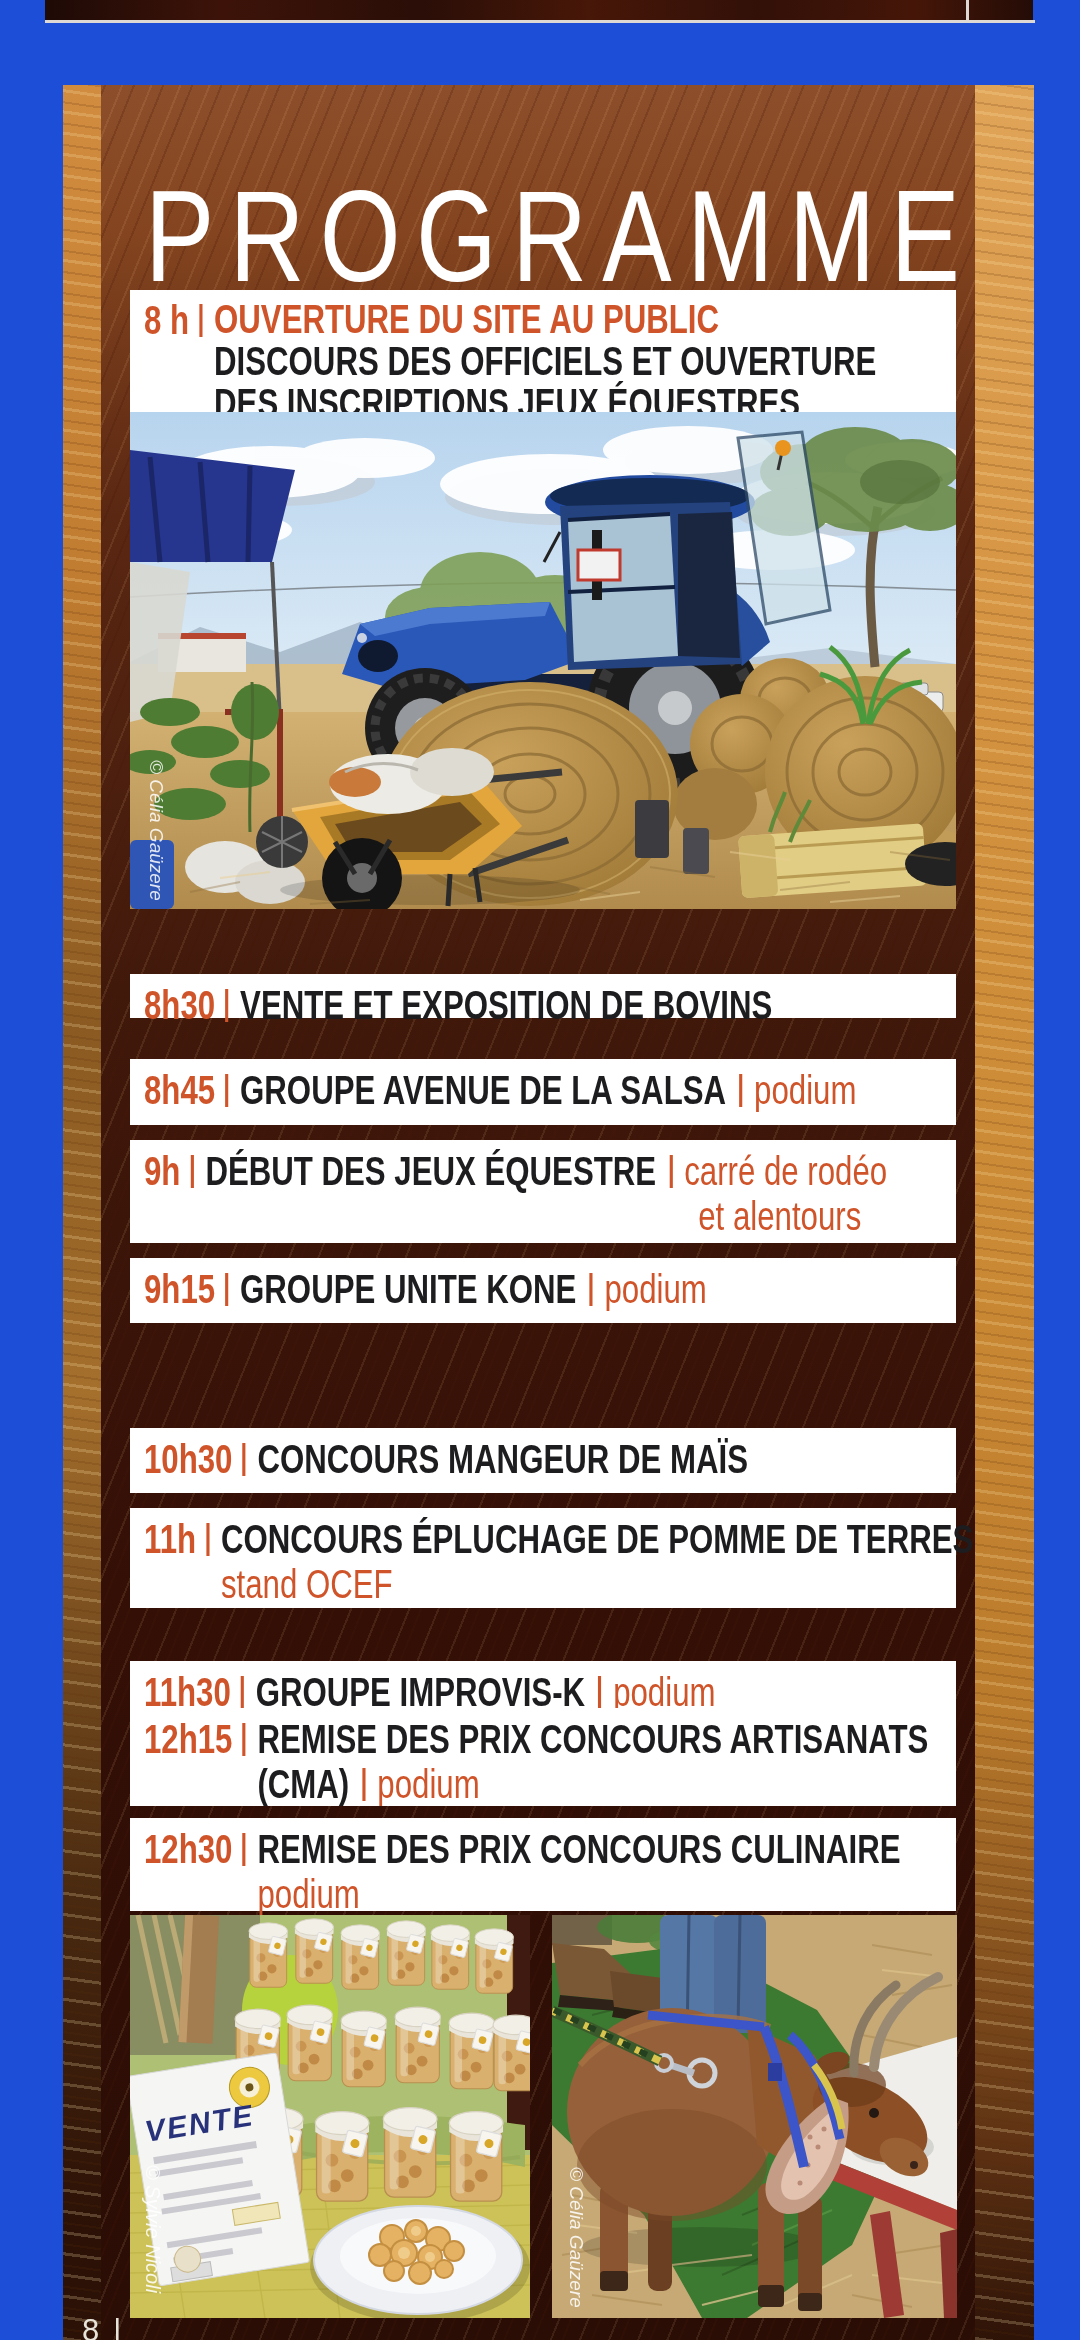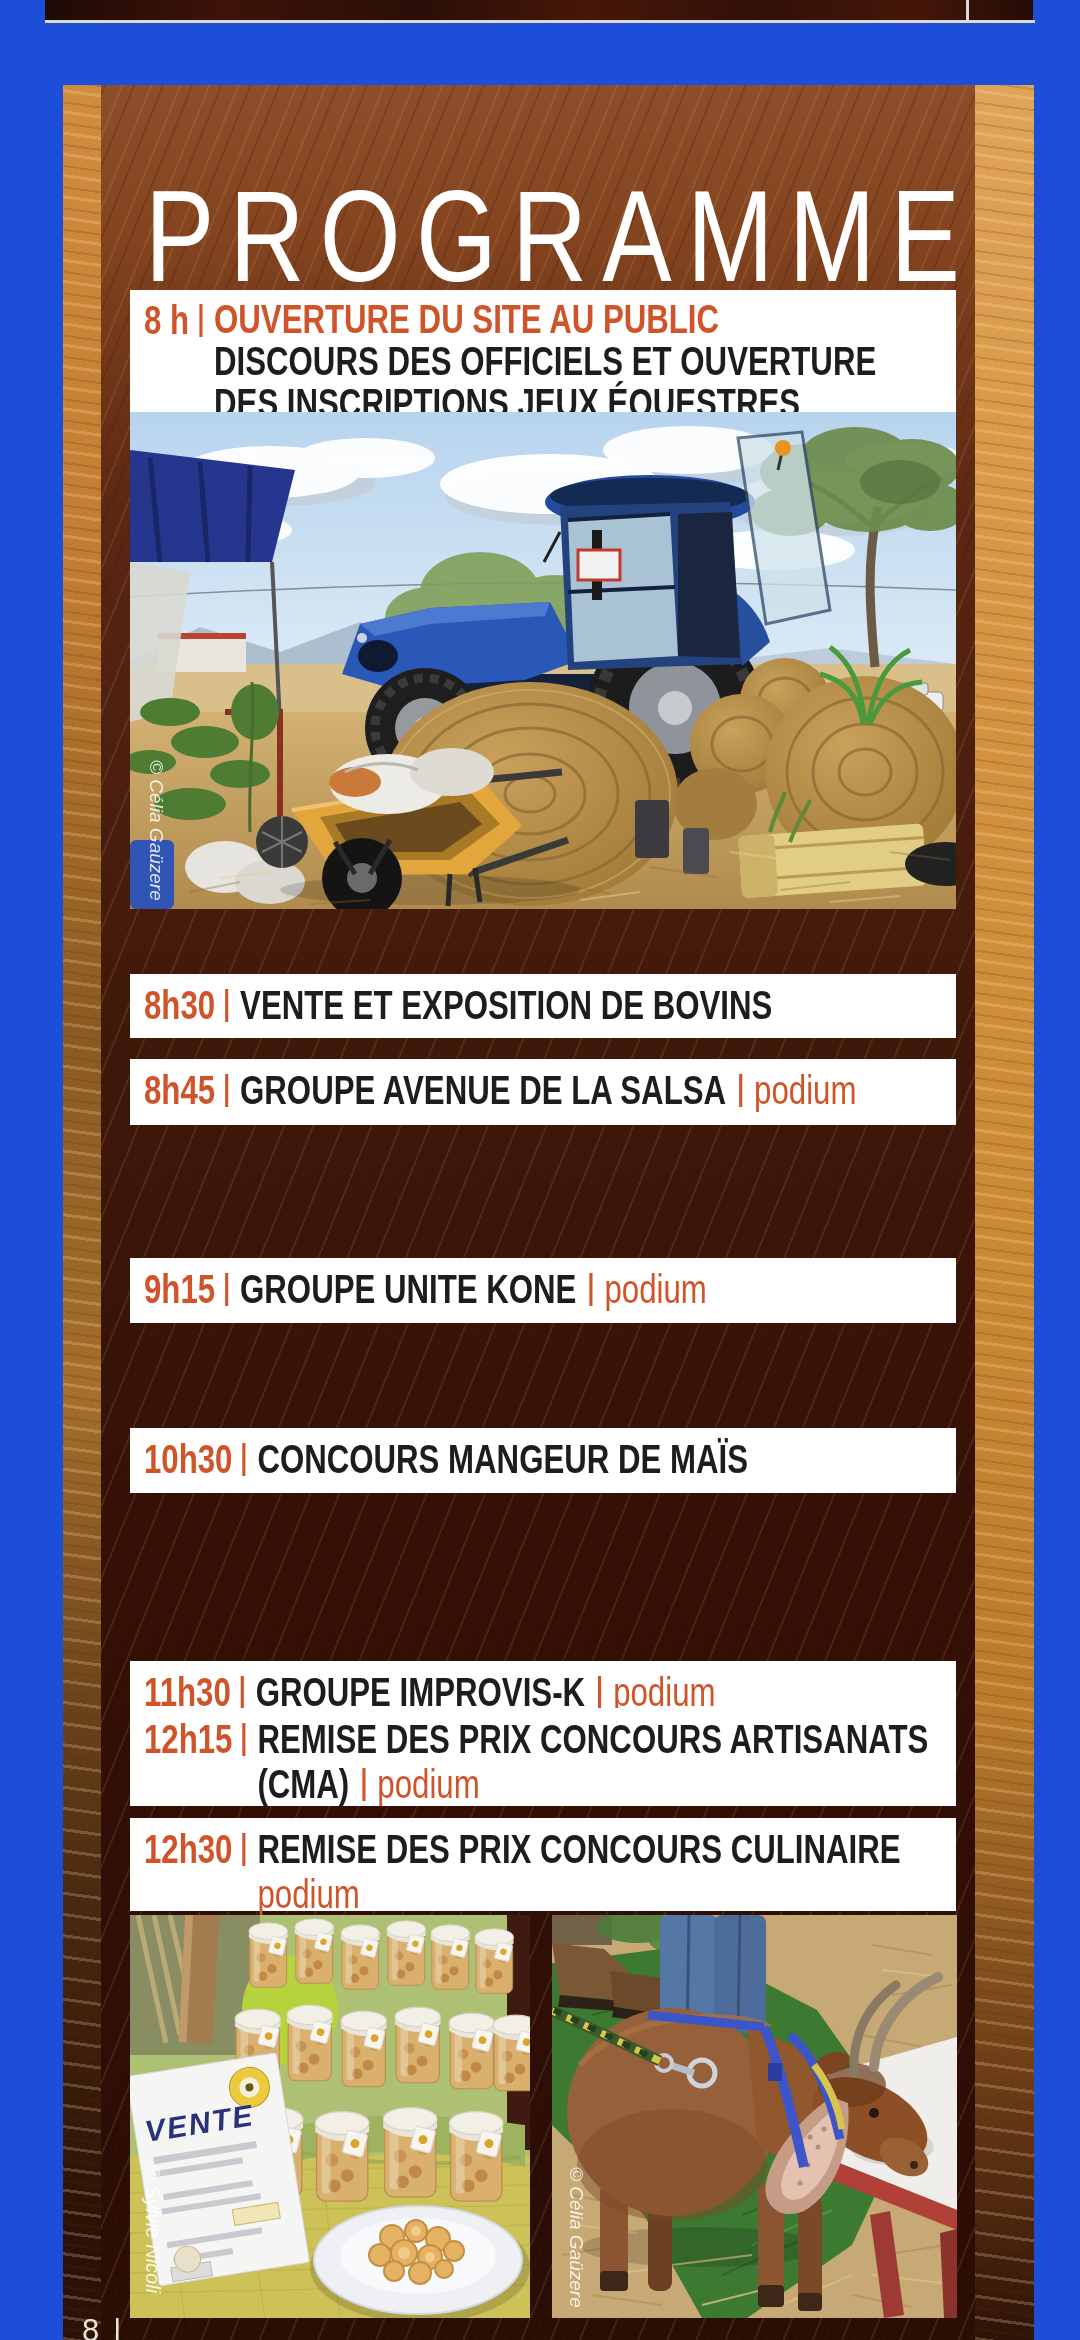--- a/index.html
+++ b/index.html
@@ -261,21 +261,21 @@
         <g stroke="#e8cf96" stroke-width="2" opacity=".5">
           <path d="M90 466 L140 460"></path>
             <path d="M450 488 L510 480"></path>
             <path d="M600 440 L660 448"></path>
             <path d="M700 490 L770 484"></path>
         </g>
         <text x="20" y="348" transform="rotate(90 20 348)" font-size="19" font-style="italic" fill="#ffffff" fill-opacity=".85">© Célia Gaüzere</text>
       </svg>
     </div>
 
-    <div class="box" style="top:856px;height:64px">
+    <div class="box" style="top:856px;height:44px">
       <div class="rowin">
         <span class="time">8h30</span>
         <span class="vbar"></span>
         <div class="content">
             <div class="l1">
               <span>VENTE ET EXPOSITION DE BOVINS</span>
             </div>
           </div>
       </div>
     </div>
@@ -287,20 +287,36 @@
         <div class="content">
           <div class="l1">
             <span>GROUPE AVENUE DE LA SALSA</span>
             <span class="vbar vbar2"></span>
             <span class="loc">podium</span>
           </div>
         </div>
       </div>
     </div>
 
+    <div class="box" style="top:1022px;height:103px">
+      <div class="rowin">
+        <span class="time">9h</span>
+        <span class="vbar"></span>
+        <div class="content">
+          <div class="l1">
+            <span>DÉBUT DES JEUX ÉQUESTRE</span>
+            <span class="vbar vbar2"></span>
+            <div class="locblock loc">
+              <div>carré de rodéo</div>
+              <div class="indent">et alentours</div>
+            </div>
+          </div>
+        </div>
+      </div>
+    </div>
 
     <div class="box" style="top:1140px;height:65px">
       <div class="rowin">
         <span class="time">9h15</span>
         <span class="vbar"></span>
         <div class="content">
           <div class="l1">
             <span>GROUPE UNITE KONE</span>
             <span class="vbar vbar2"></span>
             <span class="loc">podium</span>
@@ -315,20 +331,34 @@
         <span class="time">10h30</span>
         <span class="vbar"></span>
         <div class="content">
             <div class="l1">
               <span>CONCOURS MANGEUR DE MAÏS</span>
             </div>
           </div>
       </div>
     </div>
 
+    <div class="box" style="top:1390px;height:100px">
+      <div class="rowin">
+        <span class="time">11h</span>
+        <span class="vbar"></span>
+        <div class="content">
+          <div class="l1">
+              <span>CONCOURS ÉPLUCHAGE DE POMME DE TERRES</span>
+            </div>
+          <div class="l2">
+              <span class="loc">stand OCEF</span>
+            </div>
+        </div>
+      </div>
+    </div>
 
     <div class="box" style="top:1543px;height:80px">
       <div class="rowin">
         <span class="time">11h30</span>
         <span class="vbar"></span>
         <div class="content">
           <div class="l1">
             <span>GROUPE IMPROVIS-K</span>
             <span class="vbar vbar2"></span>
             <span class="loc">podium</span>

